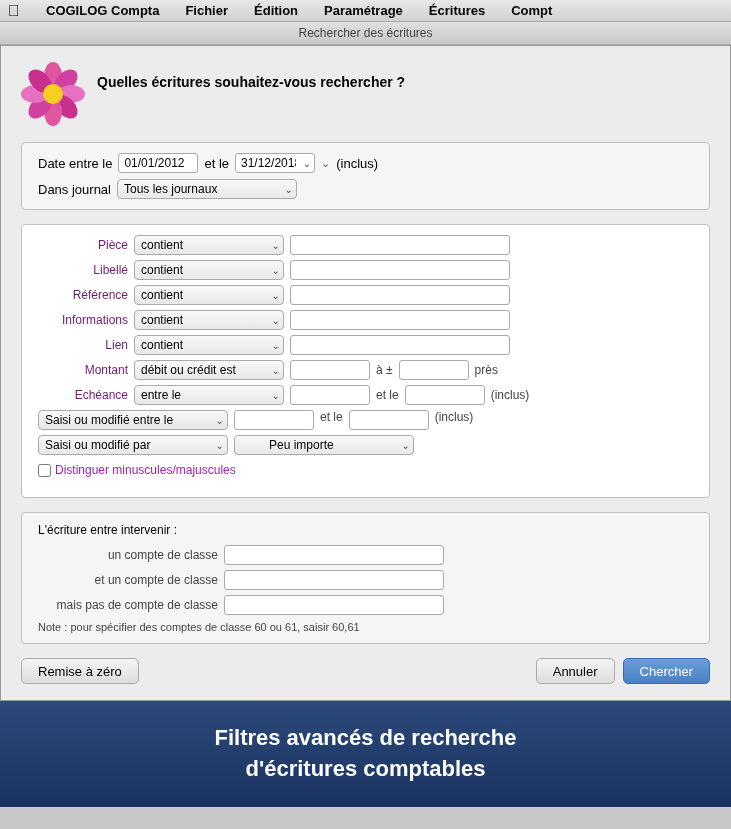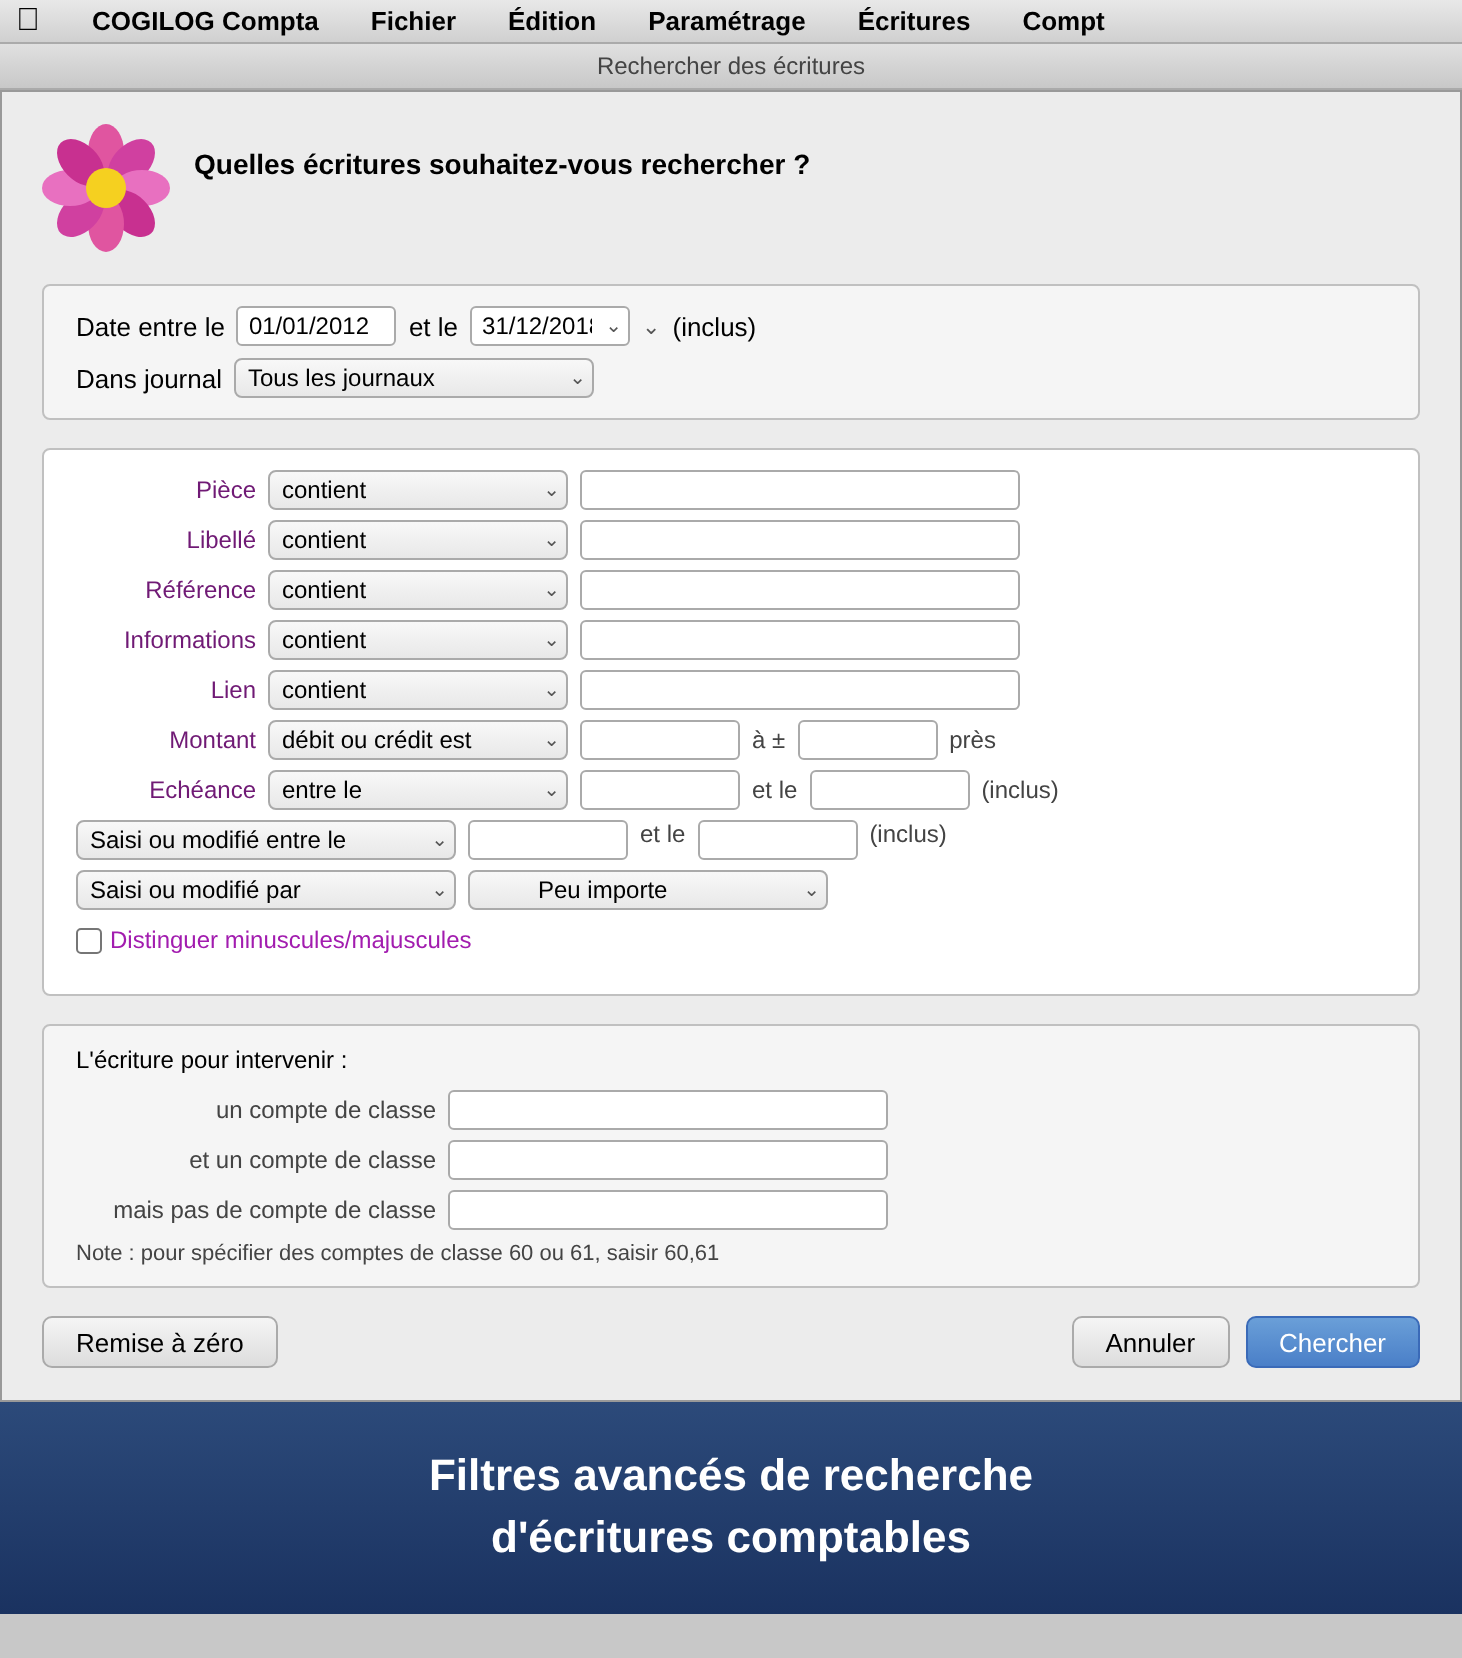--- a/index.html
+++ b/index.html
@@ -463,21 +463,21 @@
     </div>
 
     <div class="checkbox-row" style="margin-top:8px;">
       <input type="checkbox" id="casesensitive" style="">
       <label for="casesensitive">Distinguer minuscules/majuscules</label>
     </div>
 
   </div>
 
   <div class="account-section">
-    <div class="account-title">L'écriture pour intervenir :</div>
+    <div class="account-title">L'écriture entre intervenir :</div>
 
     <div class="account-row">
       <span class="account-label">un compte de classe</span>
       <input class="input-text input-account" type="text" value="" style="">
     </div>
     <div class="account-row">
       <span class="account-label">et un compte de classe</span>
       <input class="input-text input-account" type="text" value="" style="">
     </div>
     <div class="account-row">

